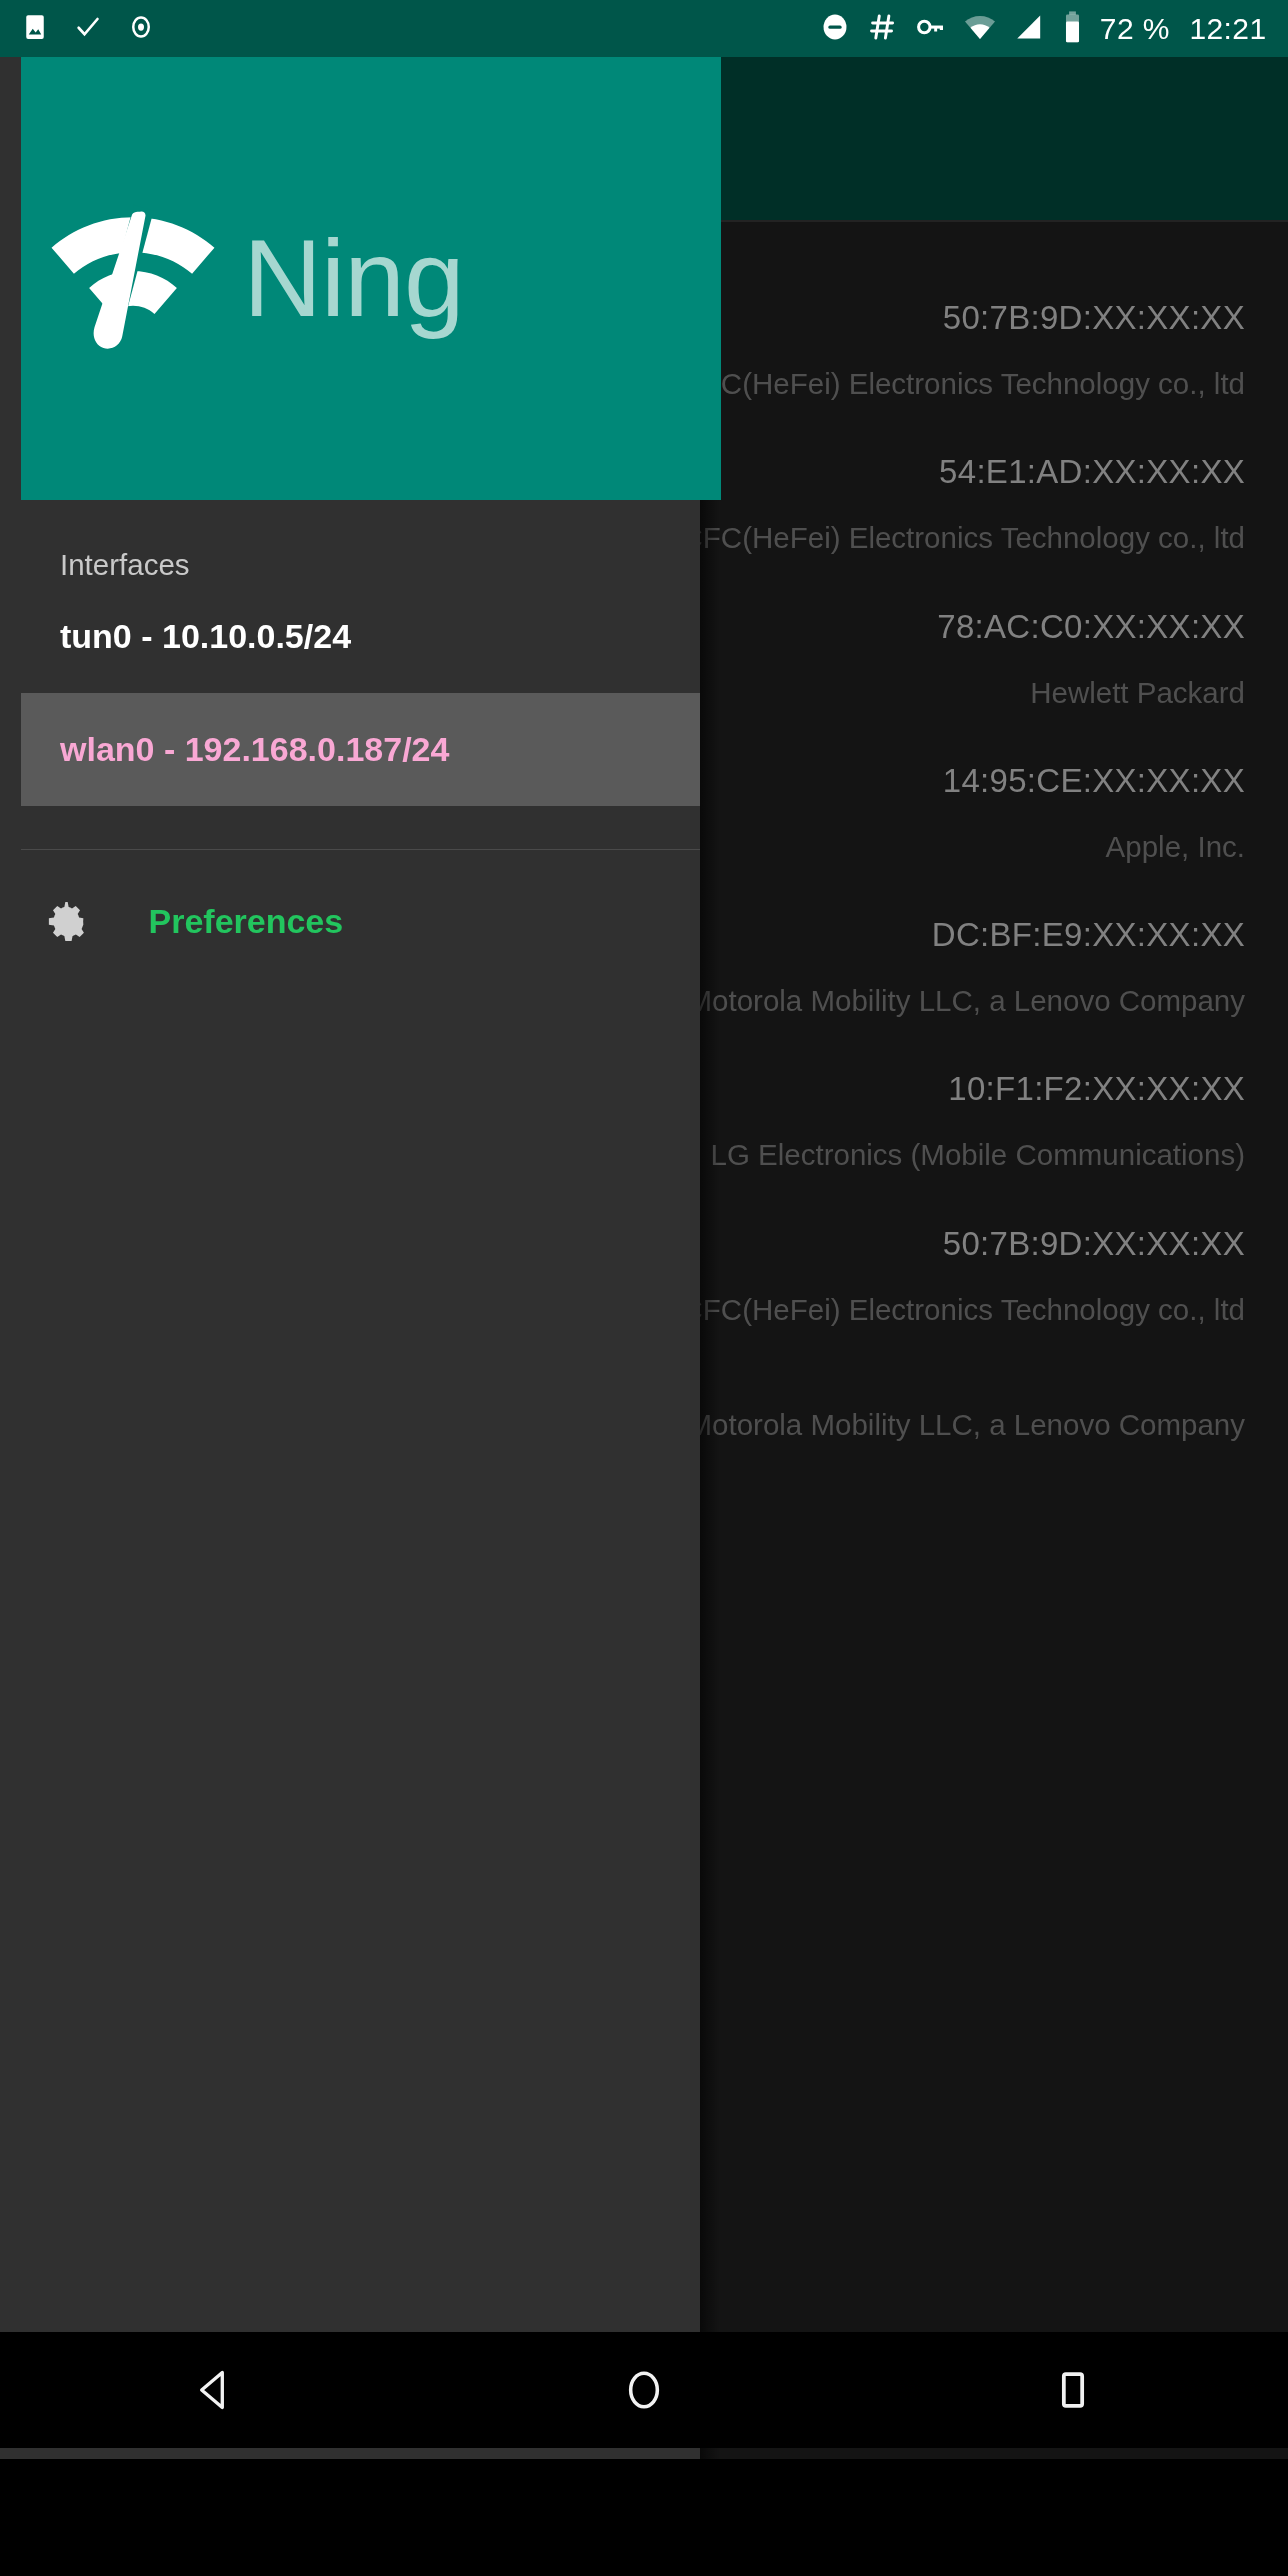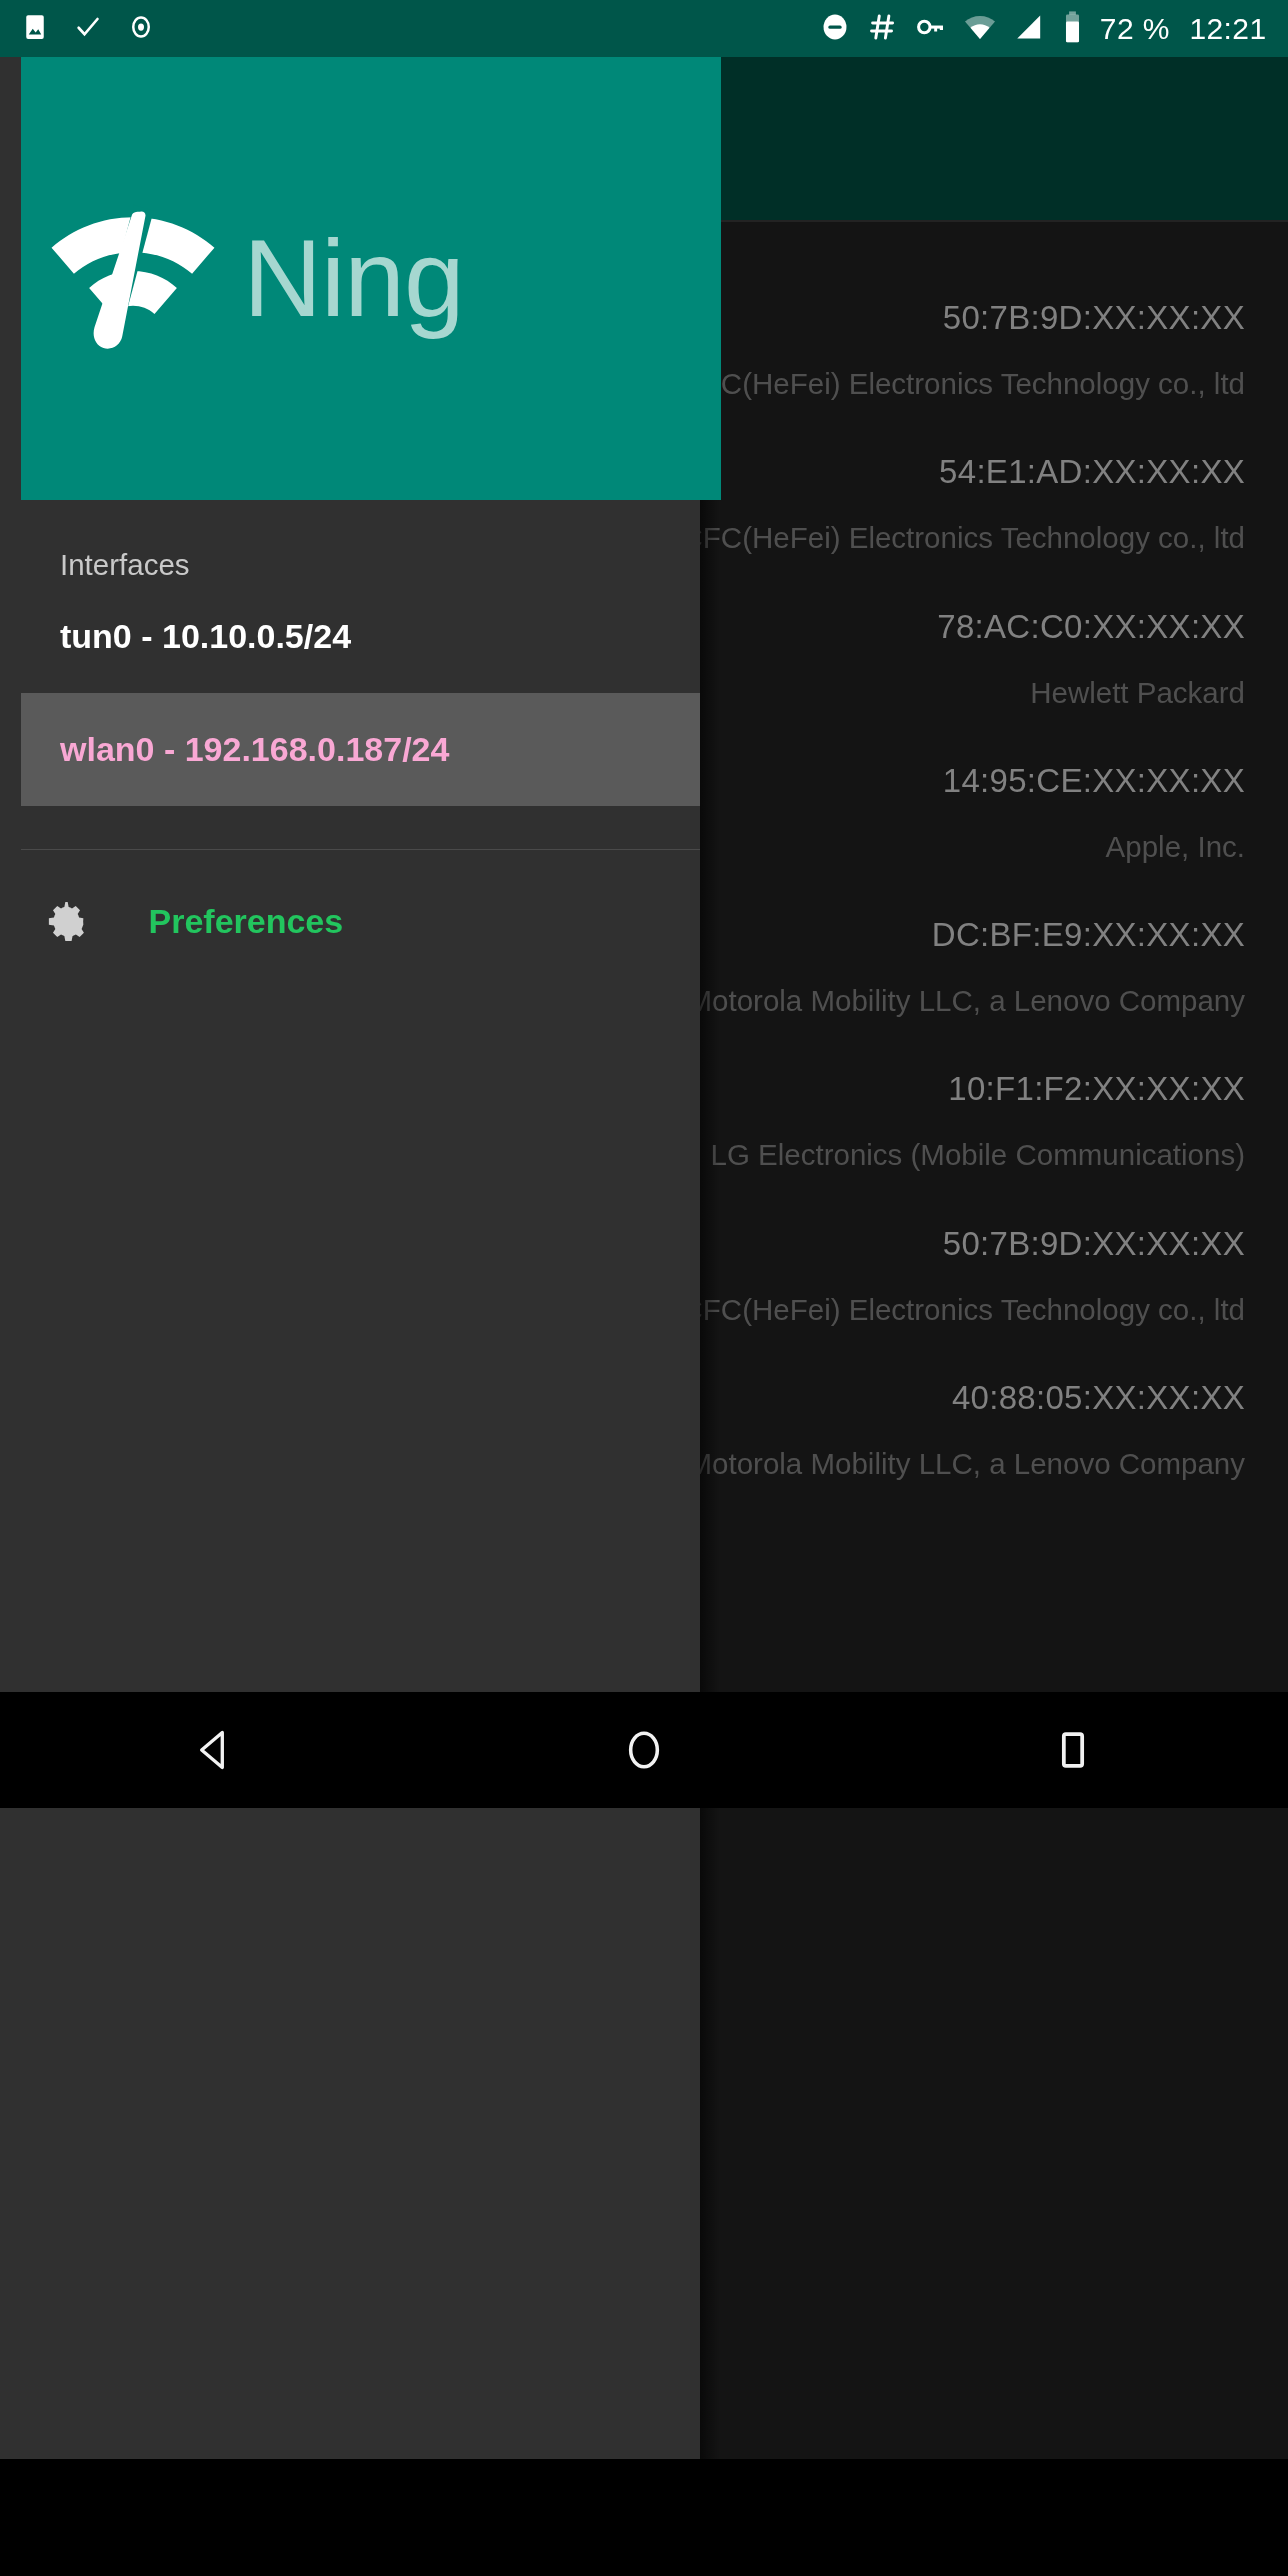--- a/index.html
+++ b/index.html
@@ -2,21 +2,21 @@
 <html style="font-size:14.3px"><head>
 <meta charset="utf-8">
 <style>
   * { box-sizing: border-box; margin: 0; padding: 0; }
   html, body {
     width: 1288px; height: 2576px;
     background: #000;
     font-family: "Liberation Sans", sans-serif;
     overflow: hidden;
   }
-  #screen { position: relative; width: 1288px; height: 1808px; background: #181818; }
+  #screen { position: relative; width: 1288px; height: 2448px; background: #181818; }
 
   
   #status-bar {
     position: absolute; left: 0; top: 0; width: 1288px; height: 57px;
     background: #00564A;
     display: flex; align-items: center; color: #fff;
   }
   #status-left { display: flex; align-items: center; gap: 23px; padding-left: 19.7px; }
   #status-right {
     margin-left: auto; display: flex; align-items: center;
@@ -208,21 +208,20 @@
         </div>
         <div class="mac-row">
           <div class="mac-address">10:F1:F2:XX:XX:XX</div>
           <div class="mac-vendor">LG Electronics (Mobile Communications)</div>
         </div>
         <div class="mac-row">
           <div class="mac-address">50:7B:9D:XX:XX:XX</div>
           <div class="mac-vendor">LCFC(HeFei) Electronics Technology co., ltd</div>
         </div>
         <div class="mac-row">
-          <div class="mac-address">40:88:05:XX:XX:XX</div>
           <div class="mac-vendor">Motorola Mobility LLC, a Lenovo Company</div>
         </div>
       </div>
   </div>
 
   <div id="scrim"></div>
   <div id="drawer-shadow"></div>
 
   <div id="drawer">
 

